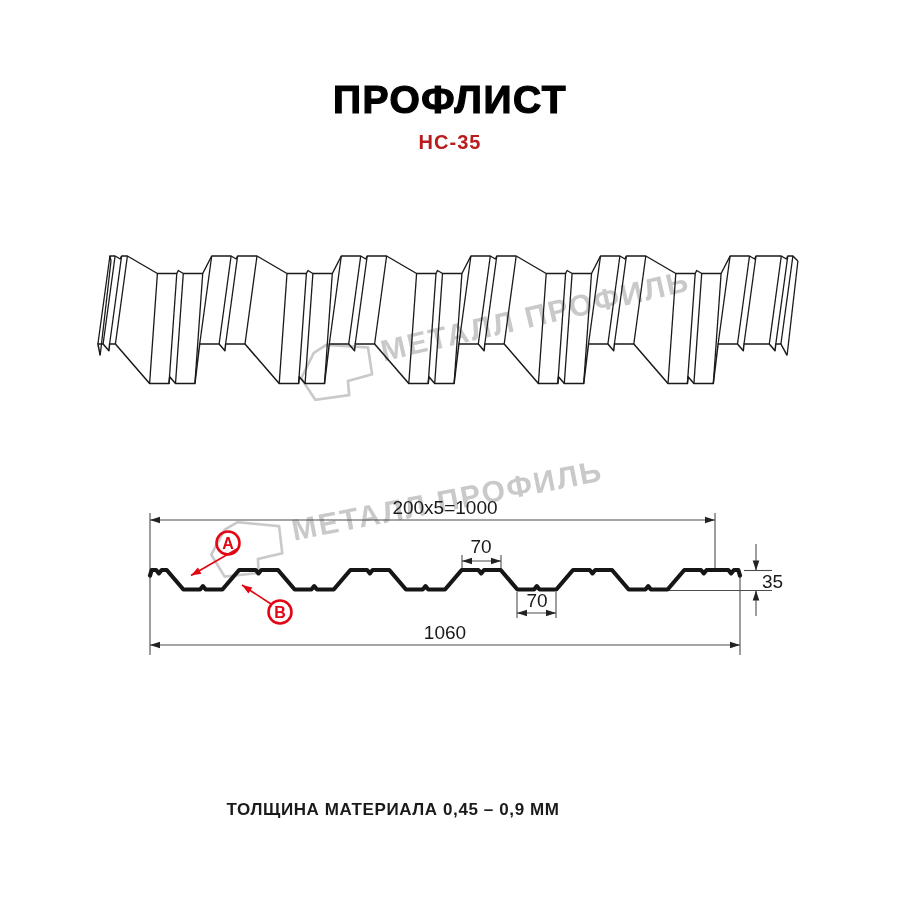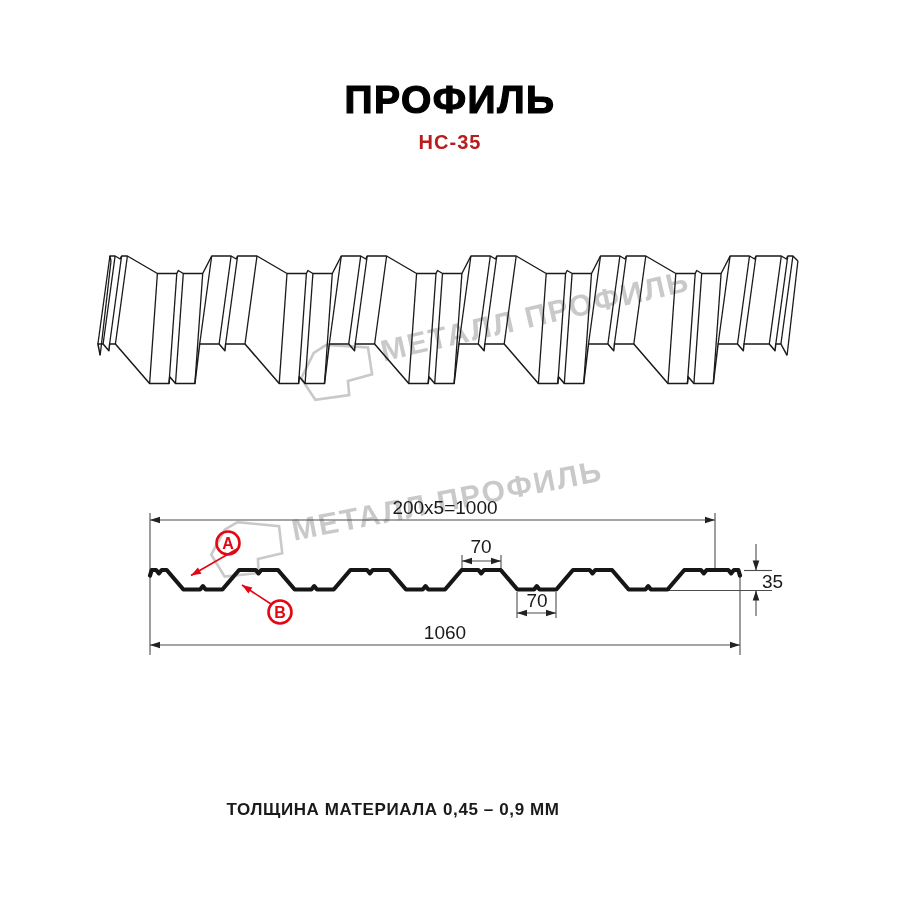--- a/index.html
+++ b/index.html
@@ -21,21 +21,21 @@
     font-size:17px;font-weight:700;letter-spacing:0.6px;color:#1a1a1a;
   }
   svg{position:absolute;top:0;left:0;}
   .dim-label{font-size:19px;fill:#1a1a1a;}
   .red-letter{font-size:16px;font-weight:bold;}
   .wm-text{font-size:30px;font-weight:bold;letter-spacing:2px;}
 </style>
 </head>
 <body>
 
-<div class="title">ПРОФИЛЬ</div>
+<div class="title">ПРОФЛИСТ</div>
 <div class="subtitle">НС-35</div>
 
 <svg id="drawing" width="900" height="900" viewBox="0 0 900 900">
 
   <g id="g-fill">
       <path d="M100.2 355.3 L97.9 344.0 L103.1 344.0 L108.9 350.8 L109.6 344.0 L115.4 344.0 L149.6 383.6 L169.0 383.6 L169.7 376.8 L175.5 383.6 L194.9 383.6 L199.7 344.0 L219.1 344.0 L224.9 350.8 L225.6 344.0 L245.0 344.0 L279.2 383.6 L298.6 383.6 L299.3 376.8 L305.1 383.6 L324.5 383.6 L329.3 344.0 L348.7 344.0 L354.5 350.8 L355.2 344.0 L374.6 344.0 L408.8 383.6 L428.2 383.6 L428.9 376.8 L434.7 383.6 L454.1 383.6 L458.9 344.0 L478.3 344.0 L484.1 350.8 L484.8 344.0 L504.2 344.0 L538.4 383.6 L557.8 383.6 L558.5 376.8 L564.3 383.6 L583.7 383.6 L588.5 344.0 L607.9 344.0 L613.7 350.8 L614.4 344.0 L633.8 344.0 L668.0 383.6 L687.4 383.6 L688.1 376.8 L693.9 383.6 L713.3 383.6 L718.1 344.0 L737.5 344.0 L743.3 350.8 L744.0 344.0 L769.3 344.0 L775.0 350.8 L775.8 344.0 L780.9 344.0 L787.1 355.3 L 797.9 261.0 L 792.9 256.0 L 787.8 256.0 L 786.3 259.0 L 781.3 256.0 L 756.0 256.0 L 754.6 259.0 L 749.5 256.0 L 730.1 256.0 L 721.1 273.5 L 701.7 273.5 L 696.7 270.5 L 695.2 273.5 L 675.8 273.5 L 645.8 256.0 L 626.4 256.0 L 625.0 259.0 L 619.9 256.0 L 600.5 256.0 L 591.5 273.5 L 572.1 273.5 L 567.1 270.5 L 565.6 273.5 L 546.2 273.5 L 516.2 256.0 L 496.8 256.0 L 495.4 259.0 L 490.3 256.0 L 470.9 256.0 L 461.9 273.5 L 442.5 273.5 L 437.5 270.5 L 436.0 273.5 L 416.6 273.5 L 386.6 256.0 L 367.2 256.0 L 365.8 259.0 L 360.7 256.0 L 341.3 256.0 L 332.3 273.5 L 312.9 273.5 L 307.9 270.5 L 306.4 273.5 L 287.0 273.5 L 257.0 256.0 L 237.6 256.0 L 236.2 259.0 L 231.1 256.0 L 211.7 256.0 L 202.7 273.5 L 183.3 273.5 L 178.3 270.5 L 176.8 273.5 L 157.4 273.5 L 127.4 256.0 L 121.6 256.0 L 120.2 259.0 L 115.1 256.0 L 109.9 256.0 L 111.0 261.0 Z" fill="#ffffff" stroke="none"></path>
     </g>
 
   <g transform="translate(291,352) rotate(-13)">
     <path d="M 4 28 L 22 6 L 36 1 L 76 13 L 74 40 L 49 41 L 47 55 L 13 52 Z" fill="none" stroke-width="2.6" class="wm-stroke" id="wm-logo-1" stroke="#c9c9c9"></path>

